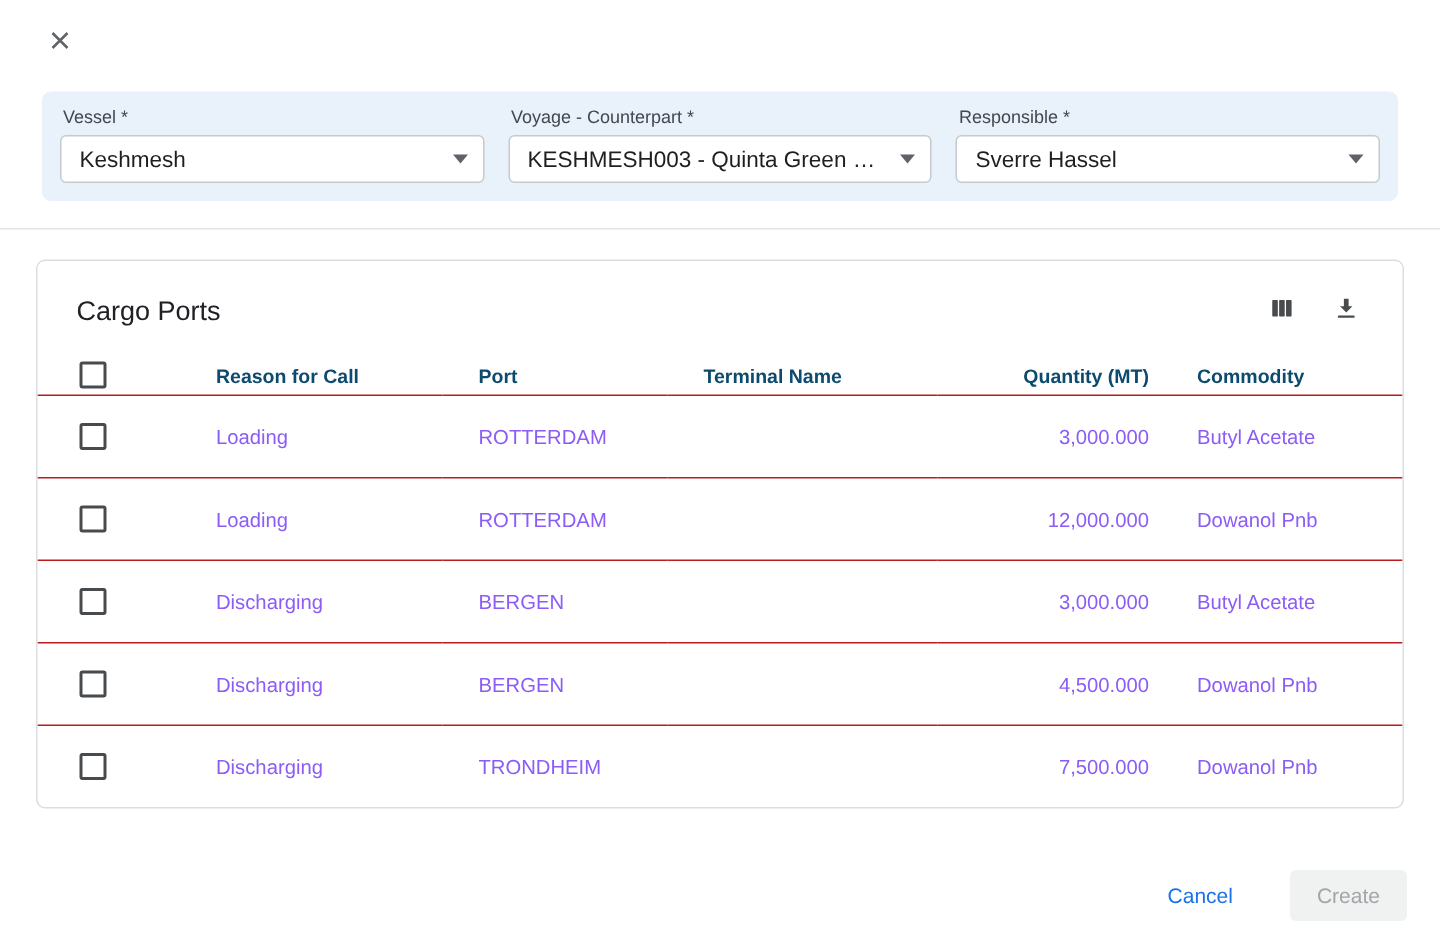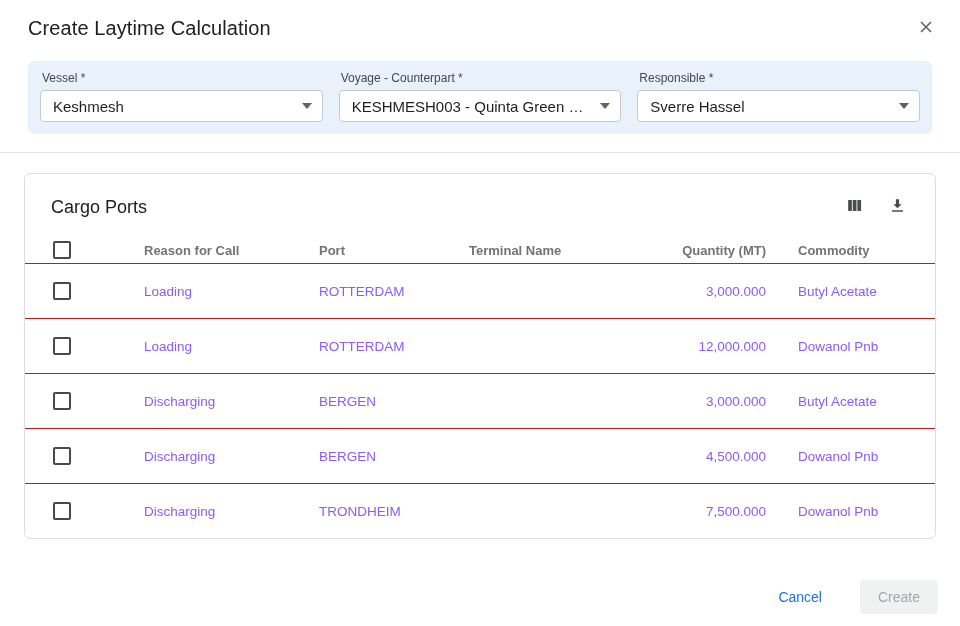--- a/index.html
+++ b/index.html
@@ -62,21 +62,21 @@
     display: flex; justify-content: space-between; align-items: center;
     padding: 20px 26px 4px 26px;
   }
   .card-title { font-size: 18px; font-weight: 400; margin: 0; }
   .card-actions { display: flex; gap: 20px; align-items: center; }
   .icon-btn { background: none; border: none; padding: 2px; cursor: pointer; display: flex; }
 
   table { width: 100%; border-collapse: collapse; table-layout: fixed; }
   th, td { font-size: 13.5px; overflow: hidden; white-space: nowrap; text-overflow: ellipsis; }
   thead th {
-    font-weight: 700; color: #737373; text-align: left;
+    font-weight: 700; color: #0c4a6e; text-align: left;
     padding: 17px 0 4px; font-size: 13px;
   }
   tbody td { border-top: 1px solid #b91c1c; padding: 18px 0; color: #8b5cf6; }
   .cell-check { padding-left: 28px !important; }
   .cell-pad { padding-left: 24px; }
   .cell-qty { text-align: right; padding-right: 4px; }
   .cell-com { padding-left: 28px; }
 
   .checkbox {
     display: inline-block; width: 18px; height: 18px;
@@ -92,21 +92,20 @@
   .btn { font-family: inherit; font-size: 14px; font-weight: 500; border: none; border-radius: 4px; cursor: pointer; }
   .btn-cancel { background: none; color: #1a73e8; padding: 9px 10px; }
   .btn-create { background: #f0f1f1; color: #a2a6aa; padding: 9px 18px; cursor: default; }
 </style>
 </head>
 <body>
 
 <div>
 
   <div class="dialog-header">
-    <h1 class="dialog-title">Create Laytime Calculation</h1>
     <button class="close-btn">
       <span>
         <svg width="20" height="20" viewBox="0 0 24 24">
             <path d="M6 6 L18 18 M18 6 L6 18" stroke="#5f6368" stroke-width="2" fill="none"></path>
           </svg>
       </span>
     </button>
   </div>
 
   <div class="form-panel">

